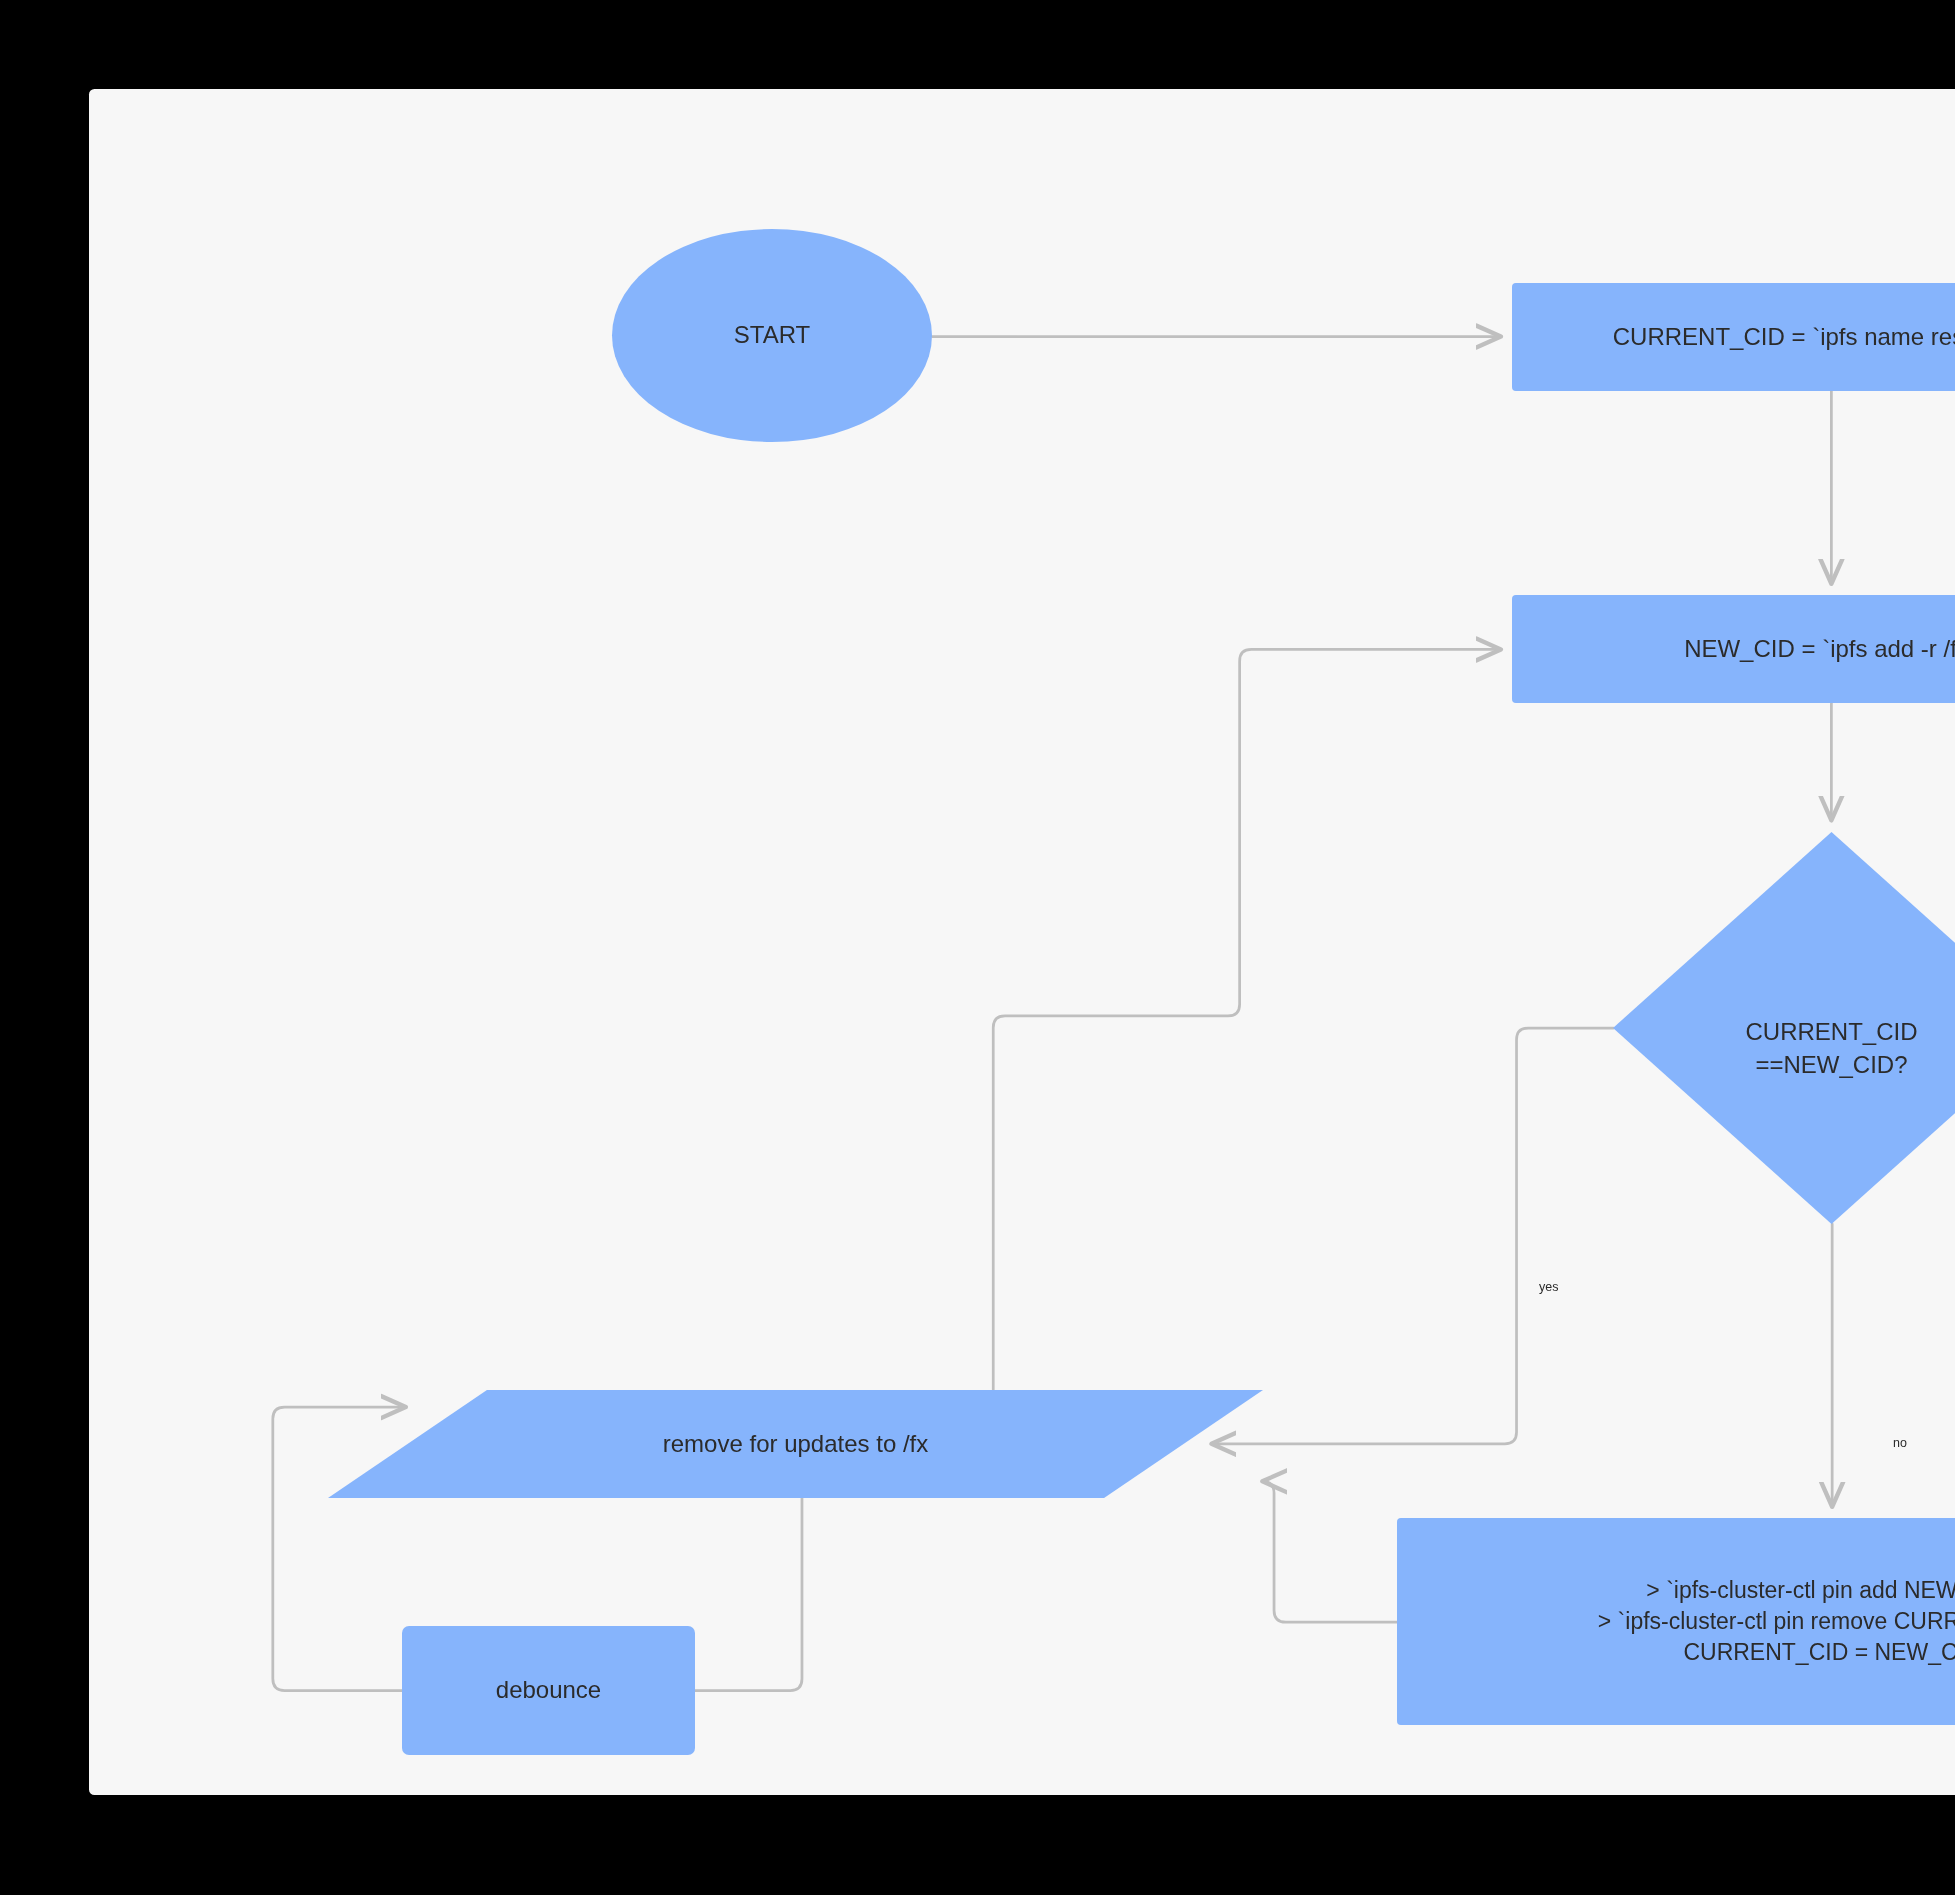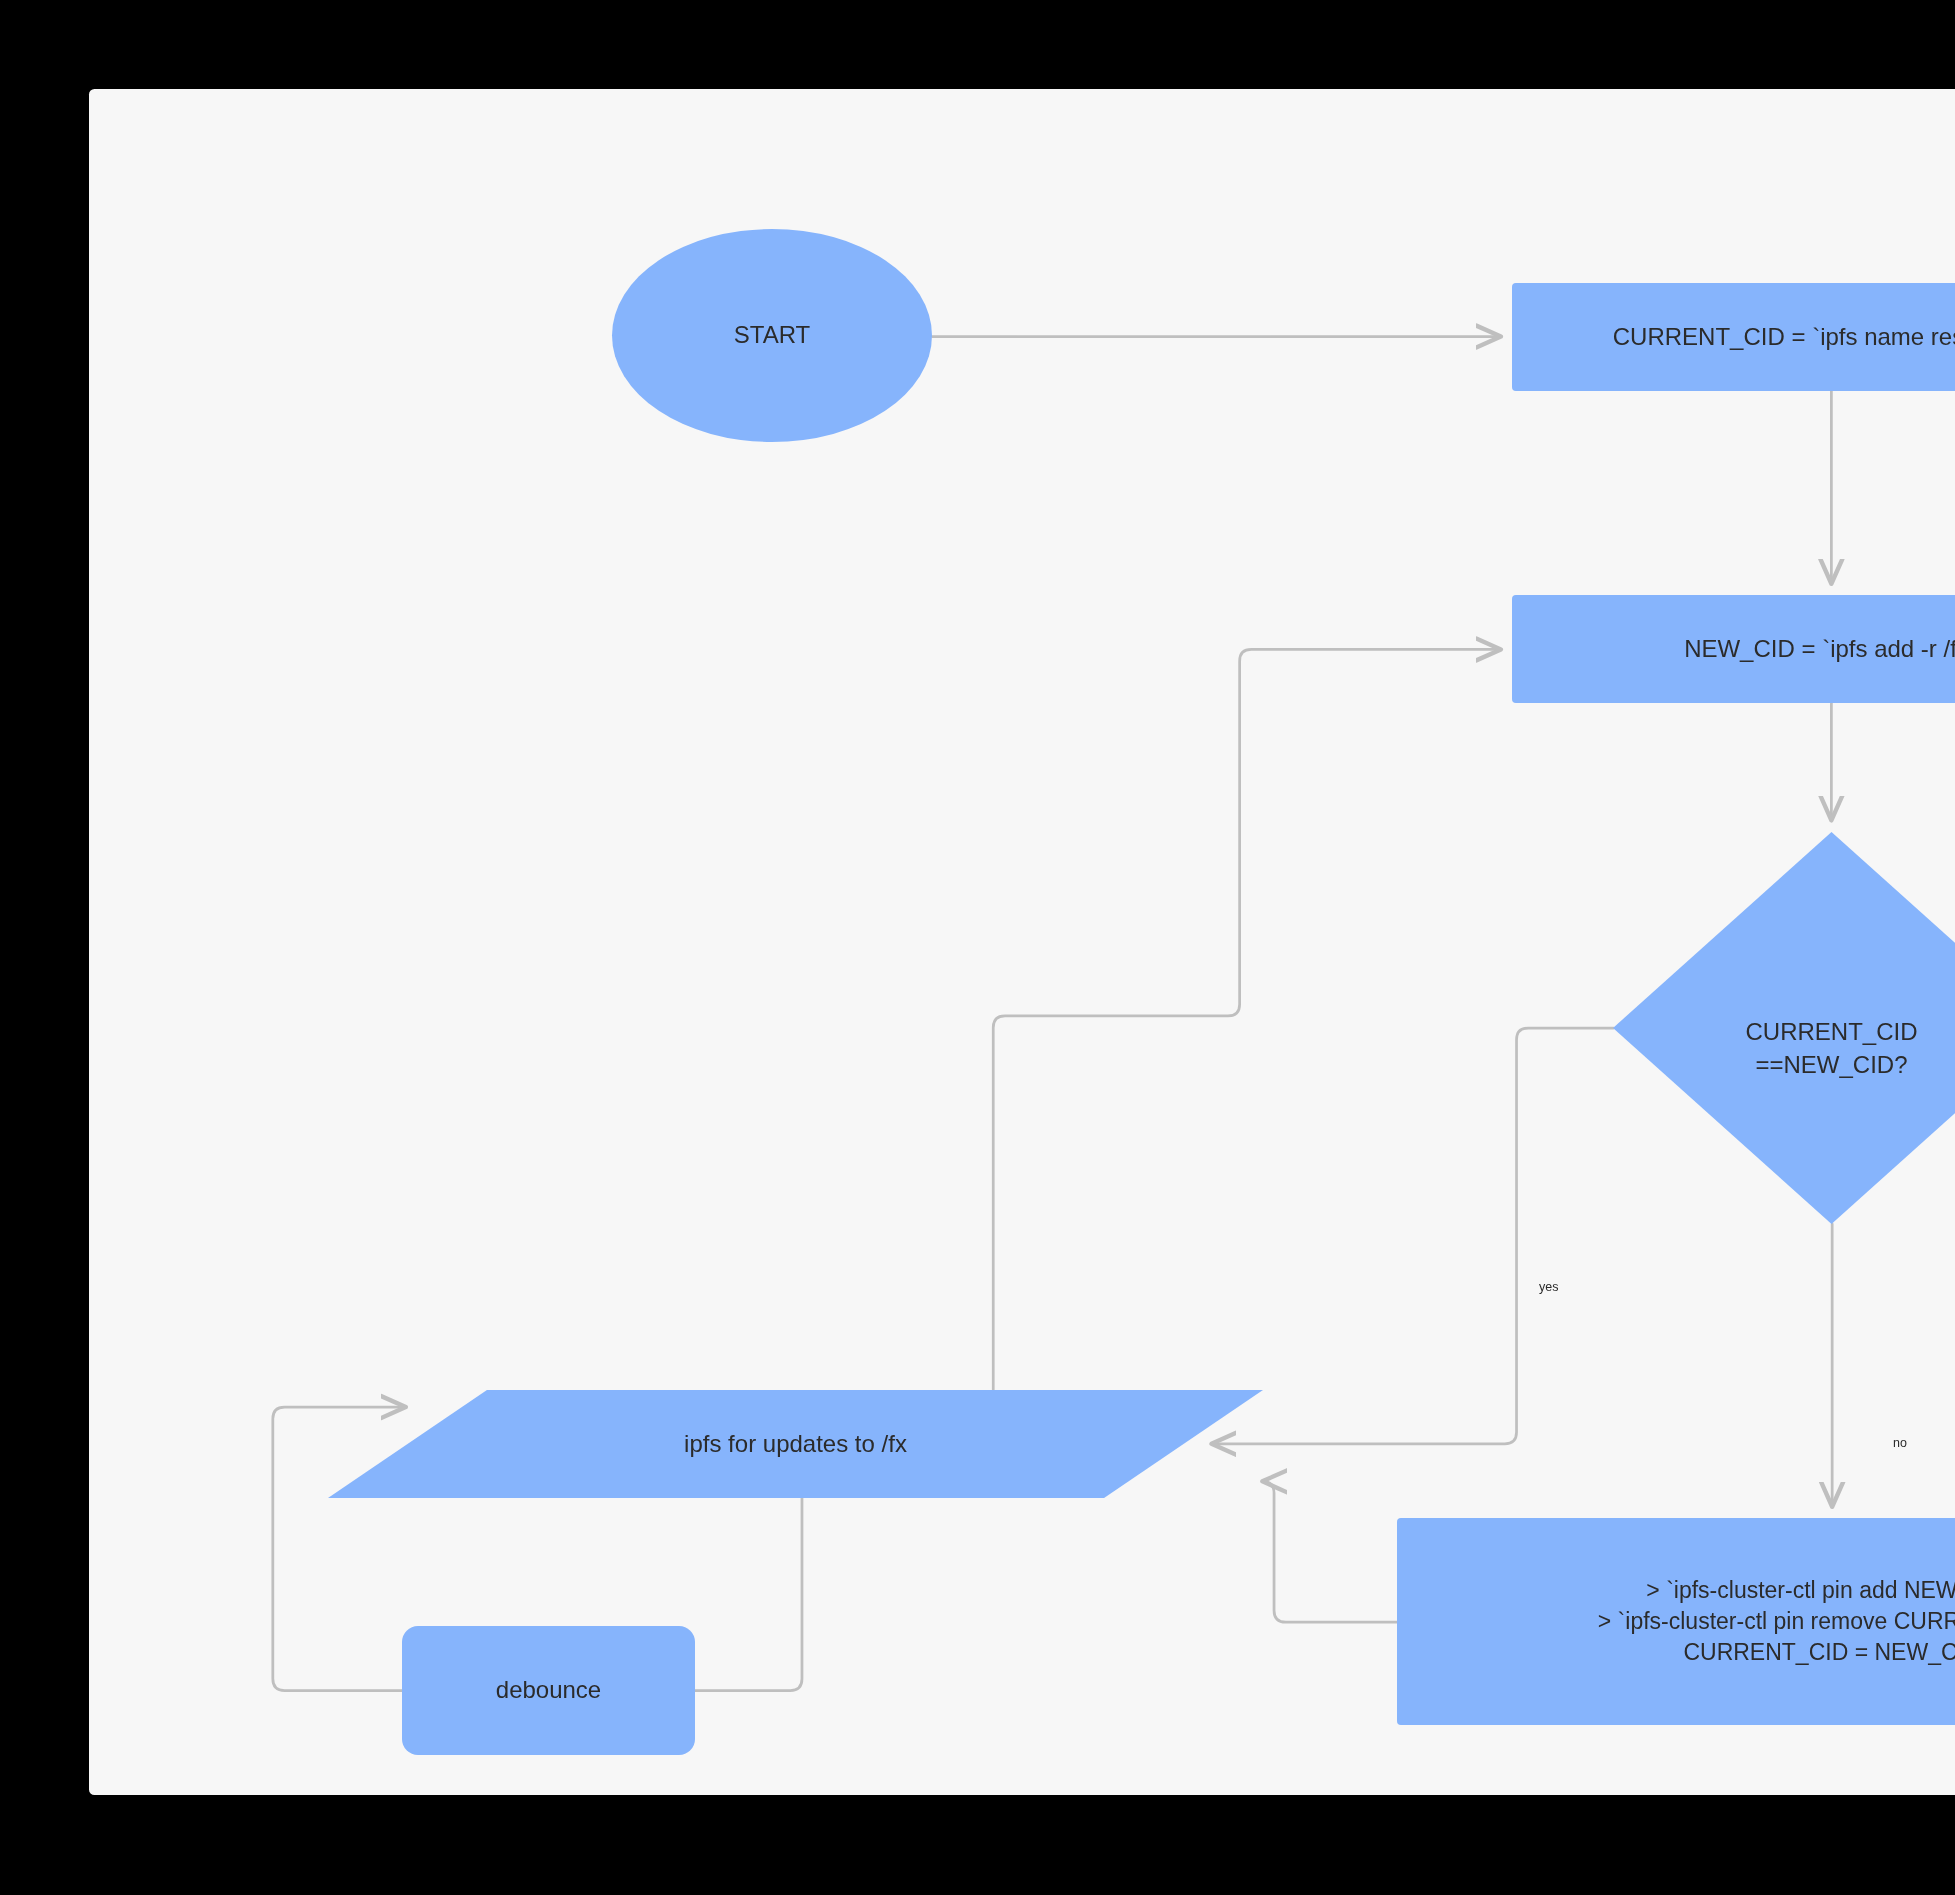--- a/index.html
+++ b/index.html
@@ -127,21 +127,21 @@
     position: relative;
     z-index: 2;
   }
 
   
   #node-debounce {
     left: 313px;
     top: 1537px;
     width: 293px;
     height: 129px;
-    border-radius: 16px;
+    border-radius: 7px;
     font-size: 24px;
   }
 
   
   #node-pin {
     left: 1308px;
     top: 1429px;
     width: 870px;
     height: 207px;
     border-radius: 3.9px;
@@ -205,21 +205,21 @@
     </div>
 
     <div class="node" id="node-decision">
       <span class="diamond-shape"></span>
       <span class="node-text">CURRENT_CID
 ==NEW_CID?</span>
     </div>
 
     <div class="node" id="node-watch">
       <span class="para-shape"></span>
-      <span class="node-text">ipfs for updates to  /fx</span>
+      <span class="node-text">remove for updates to  /fx</span>
     </div>
 
     <div class="node" id="node-debounce">
       <span class="node-text">debounce</span>
     </div>
 
     <div class="node" id="node-pin">
       <span class="node-text">&gt; `ipfs-cluster-ctl pin add NEW_CID`
 &gt; `ipfs-cluster-ctl  pin remove CURRENT_CID`
 CURRENT_CID = NEW_CID</span>

